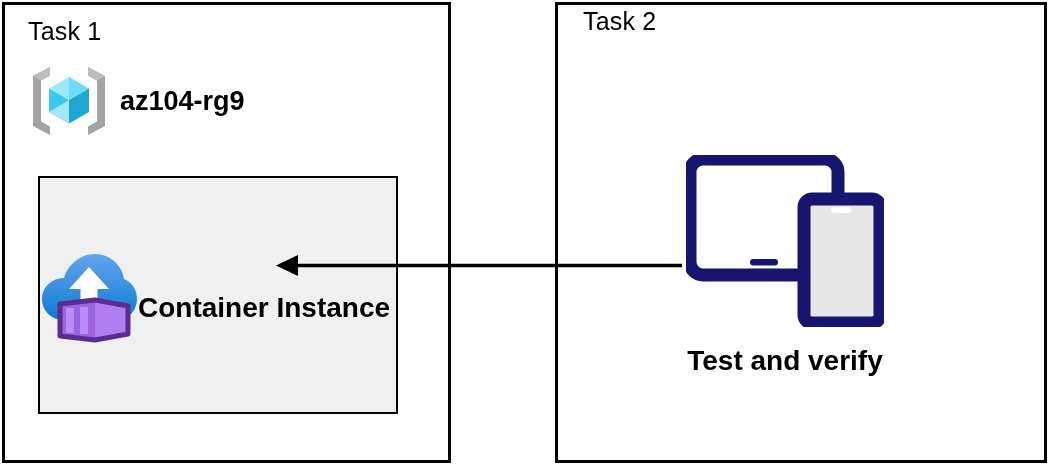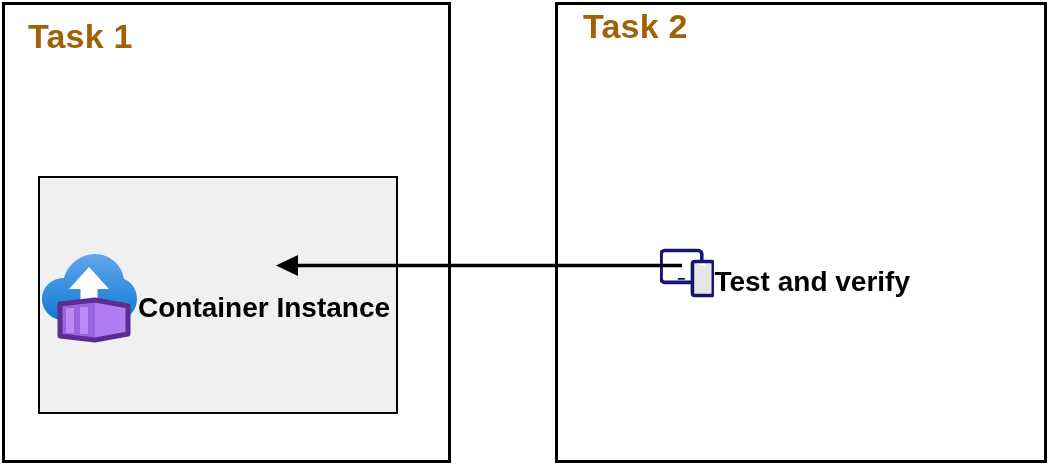--- a/index.html
+++ b/index.html
@@ -32,23 +32,23 @@
     height: 461px;
   }
   #panel-task2 {
     left: 555px;
     top: 2px;
     width: 492px;
     height: 461px;
   }
   .panel-title {
     position: absolute;
-    font-size: 34px;
-    font-weight: bold;
-    color: #a16207;
+    font-size: 25px;
+    font-weight: normal;
+    color: #000000;
     letter-spacing: 0.2px;
     white-space: nowrap;
   }
   #title-task1 { left: 28px; top: 17px; }
   #title-task2 { left: 583px; top: 7px; }
 
   
   #rg-row {
     position: absolute;
     left: 30px;
@@ -109,21 +109,21 @@
   }
 
   
   #devices-group {
     position: absolute;
     left: 660px;
     top: 155px;
     width: 250px;
     height: 235px;
     display: flex;
-    flex-direction: row;
+    flex-direction: column;
     align-items: center;
   }
   #devices-icon {
     width: 198px;
     height: 172px;
   }
   #devices-label {
     margin-top: 18px;
     font-size: 28px;
     font-weight: bold;
@@ -132,20 +132,41 @@
   }
 </style>
 </head>
 <body>
 
 <div id="canvas">
 
   <div class="panel" id="panel-task1"></div>
   <div class="panel-title" id="title-task1">Task 1</div>
 
+  <div id="rg-row">
+    <svg id="rg-icon" viewBox="0 0 78 74">
+
+      <path d="M20 3 L3 12 L3 62 L20 71 L20 62.5 L11 57.5 L11 16.5 L20 11.5 Z" fill="#a3a3a3"></path>
+      <path d="M20 3 L3 12 L11 16.5 L20 11.5 Z" fill="#bcbcbc"></path>
+
+      <path d="M58 3 L75 12 L75 62 L58 71 L58 62.5 L67 57.5 L67 16.5 L58 11.5 Z" fill="#a3a3a3"></path>
+      <path d="M58 3 L75 12 L67 16.5 L58 11.5 Z" fill="#bcbcbc"></path>
+
+      <path d="M39 13 L19 24.5 L39 36 Z" fill="#9fe8fb"></path>
+
+      <path d="M39 13 L59 24.5 L39 36 Z" fill="#6fdbf7"></path>
+
+      <path d="M19 24.5 L19 48 L39 59.5 L39 36 Z" fill="#37c9f2"></path>
+
+      <path d="M59 24.5 L59 48 L39 59.5 L39 36 Z" fill="#1ea7d2"></path>
+
+      <path d="M19 48 L39 59.5 L39 36 Z" fill="#a9e9fb" opacity="0.95"></path>
+    </svg>
+    <div id="rg-label">az104-rg9</div>
+  </div>
 
   <div id="container-box">
     <svg id="ci-icon" viewBox="0 0 98 92">
       <defs>
         <linearGradient id="cloudGrad" x1="0" y1="0" x2="0" y2="1">
           <stop offset="0%" stop-color="#63a6ee"></stop>
           <stop offset="100%" stop-color="#0d7ad0"></stop>
         </linearGradient>
       </defs>
 

